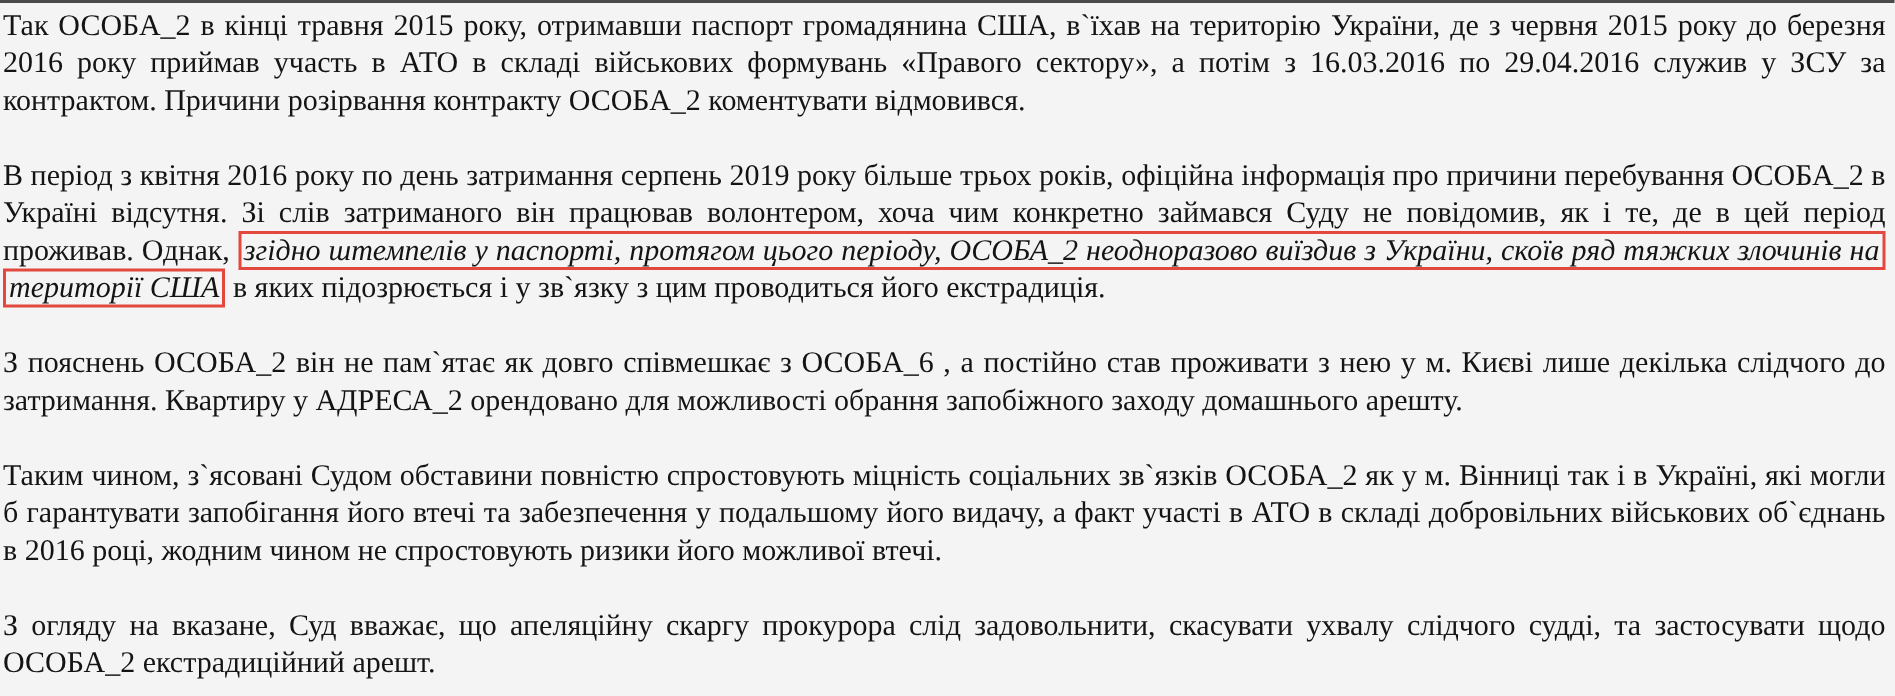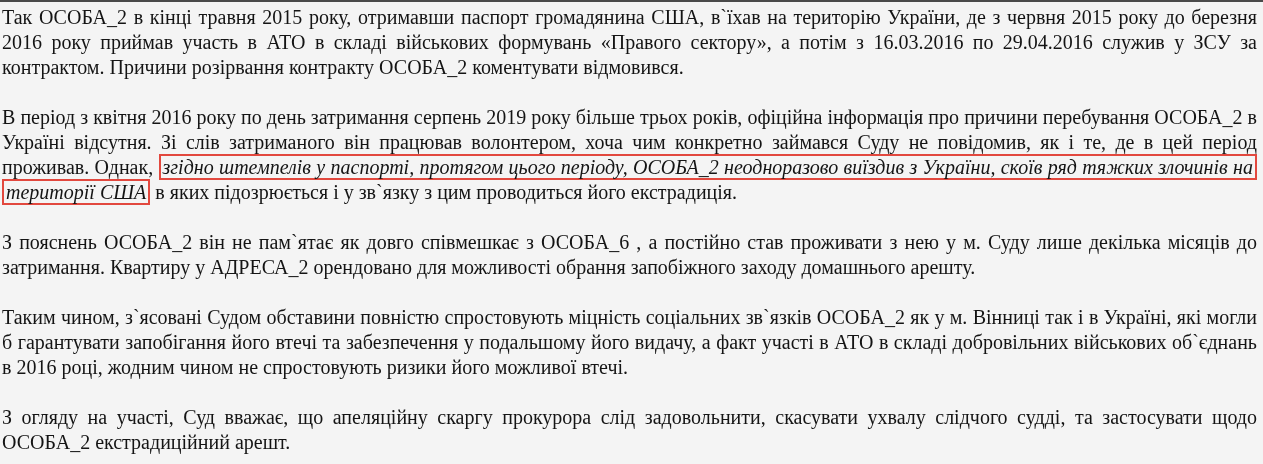--- a/index.html
+++ b/index.html
@@ -45,17 +45,17 @@
     font-style: italic;
   }
 </style>
 </head>
 <body>
 
 <main class="page">
   <div>
       <p class="para"><span>Так ОСОБА_2 в кінці травня 2015 року, отримавши паспорт громадянина США, в`їхав на територію України, де з червня 2015 року до березня 2016 року приймав участь в АТО в складі військових формувань «Правого сектору», а потім з 16.03.2016 по 29.04.2016 служив у ЗСУ за контрактом. Причини розірвання контракту ОСОБА_2 коментувати відмовився.</span></p>
       <p class="para"><span>В період з квітня 2016 року по день затримання серпень 2019 року більше трьох років, офіційна інформація про причини перебування ОСОБА_2 в Україні відсутня. Зі слів затриманого він працював волонтером, хоча чим конкретно займався Суду не повідомив, як і те, де в цей період проживав. Однак, </span><span class="highlight">згідно штемпелів у паспорті, протягом цього періоду, ОСОБА_2 неодноразово виїздив з України, скоїв ряд тяжких злочинів на території США</span><span> в яких підозрюється і у зв`язку з цим проводиться його екстрадиція.</span></p>
-      <p class="para"><span>З пояснень ОСОБА_2 він не пам`ятає як довго співмешкає з ОСОБА_6 , а постійно став проживати з нею у м. Суду лише декілька місяців до затримання. Квартиру у АДРЕСА_2 орендовано для можливості обрання запобіжного заходу домашнього арешту.</span></p>
+      <p class="para"><span>З пояснень ОСОБА_2 він не пам`ятає як довго співмешкає з ОСОБА_6 , а постійно став проживати з нею у м. Києві лише декілька слідчого до затримання. Квартиру у АДРЕСА_2 орендовано для можливості обрання запобіжного заходу домашнього арешту.</span></p>
       <p class="para"><span>Таким чином, з`ясовані Судом обставини повністю спростовують міцність соціальних зв`язків ОСОБА_2 як у м. Вінниці так і в Україні, які могли б гарантувати запобігання його втечі та забезпечення у подальшому його видачу, а факт участі в АТО в складі добровільних військових об`єднань в 2016 році, жодним чином не спростовують ризики його можливої втечі.</span></p>
-      <p class="para"><span>З огляду на участі, Суд вважає, що апеляційну скаргу прокурора слід задовольнити, скасувати ухвалу слідчого судді, та застосувати щодо ОСОБА_2 екстрадиційний арешт.</span></p>
+      <p class="para"><span>З огляду на вказане, Суд вважає, що апеляційну скаргу прокурора слід задовольнити, скасувати ухвалу слідчого судді, та застосувати щодо ОСОБА_2 екстрадиційний арешт.</span></p>
     </div>
 </main>
 
 </body></html>

